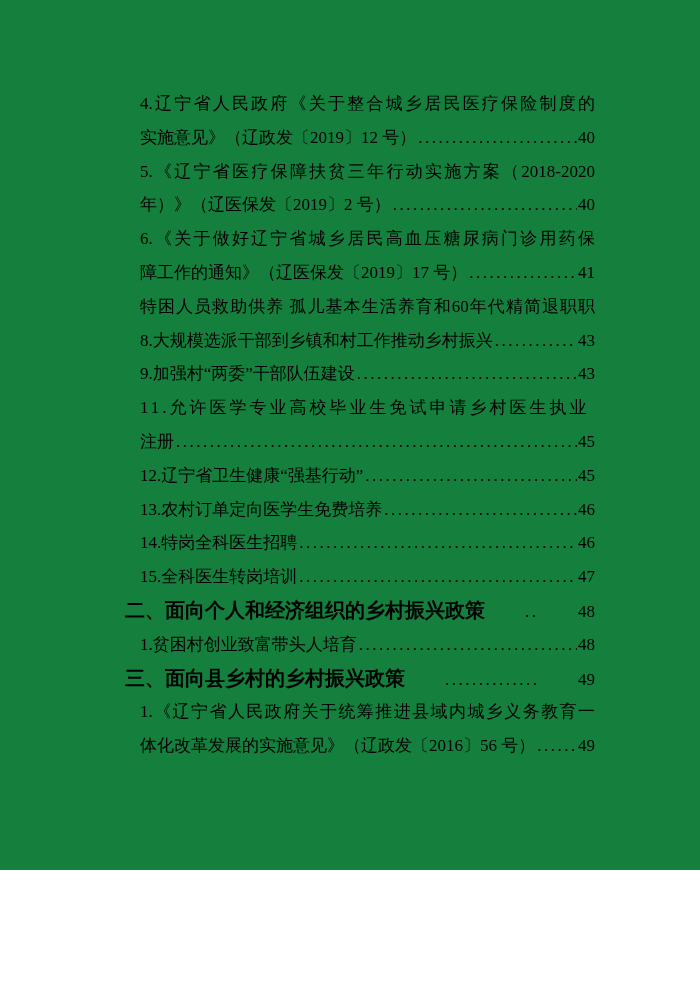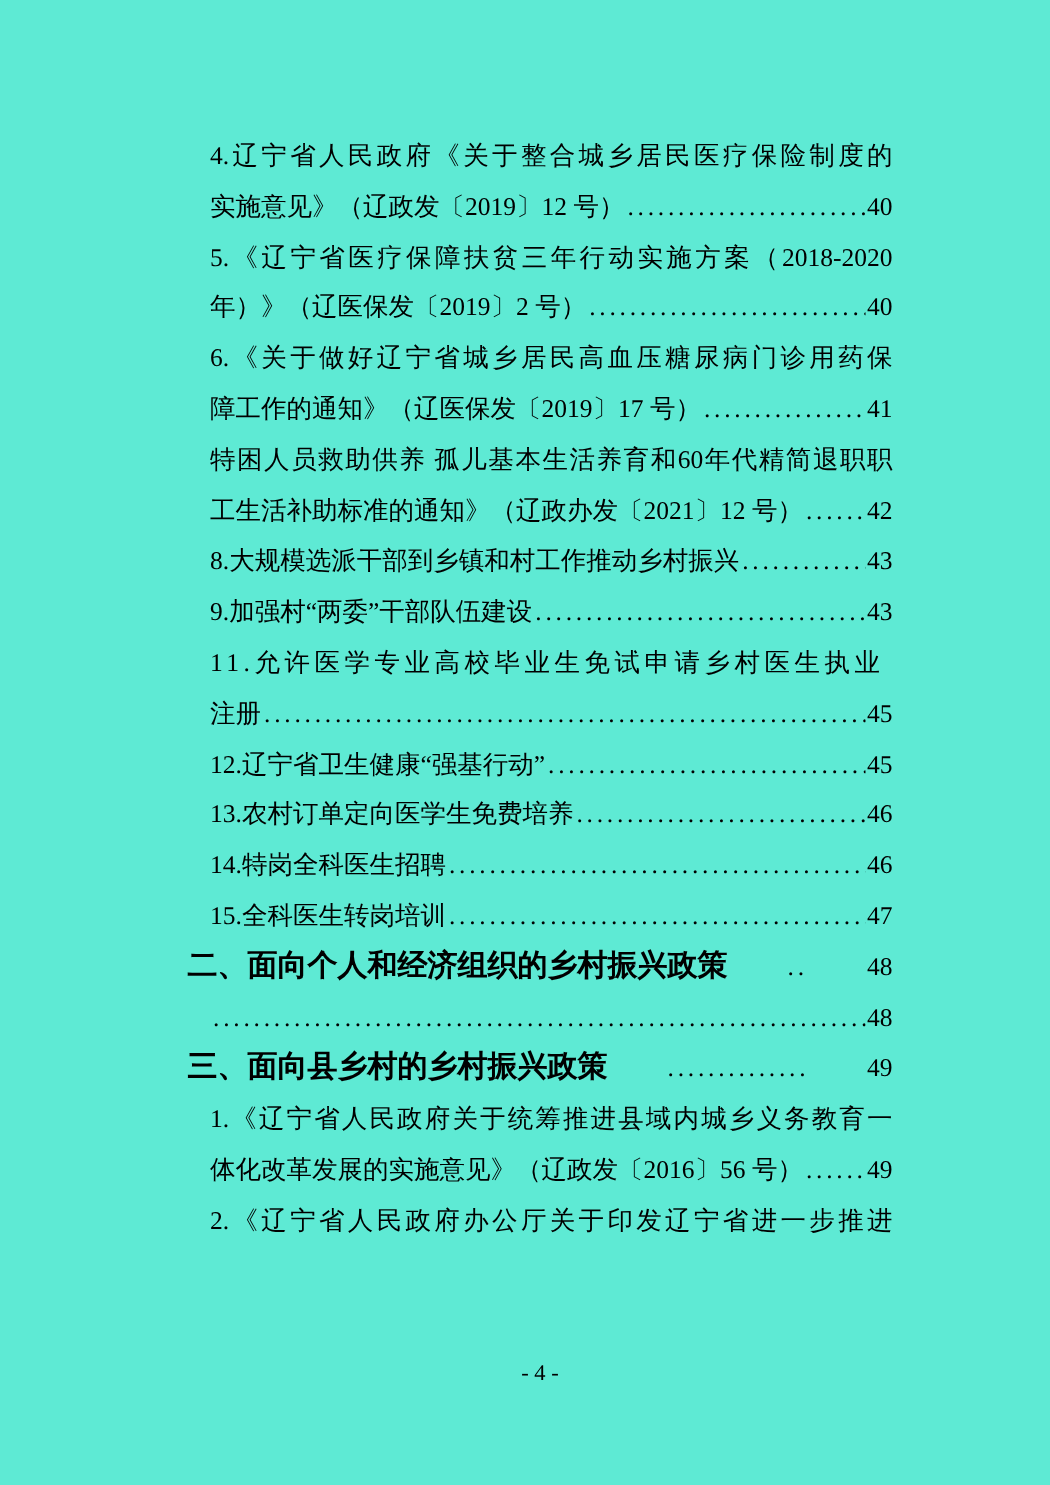--- a/index.html
+++ b/index.html
@@ -3,22 +3,22 @@
 <meta charset="utf-8">
 <style>
   html, body {
     margin: 0;
     padding: 0;
     background: #ffffff;
   }
   .page {
     position: relative;
     width: 700px;
-    height: 990px;
-    background: #5eead4;
+    height: 870px;
+    background: #15803d;
     color: #000000;
     font-family: "Liberation Serif", serif;
     overflow: hidden;
   }
   .toc {
     position: absolute;
     left: 125px;
     top: 87px;
     width: 470px;
   }
@@ -106,25 +106,20 @@
       </div>
       <div class="row item">
         <span class="text">障工作的通知》（辽医保发〔2019〕17 号）</span>
         <span class="leader"></span>
         <span class="pagenum">41</span>
       </div>
       <div class="row item fill">
         <span class="text">特困人员救助供养 孤儿基本生活养育和60年代精简退职职</span>
       </div>
       <div class="row item">
-        <span class="text">工生活补助标准的通知》（辽政办发〔2021〕12 号）</span>
-        <span class="leader"></span>
-        <span class="pagenum">42</span>
-      </div>
-      <div class="row item">
         <span class="text">8.大规模选派干部到乡镇和村工作推动乡村振兴</span>
         <span class="leader"></span>
         <span class="pagenum">43</span>
       </div>
       <div class="row item">
         <span class="text">9.加强村“两委”干部队伍建设</span>
         <span class="leader"></span>
         <span class="pagenum">43</span>
       </div>
       <div class="row item loose">
@@ -154,36 +149,34 @@
         <span class="text">15.全科医生转岗培训</span>
         <span class="leader"></span>
         <span class="pagenum">47</span>
       </div>
       <div class="row heading">
         <span class="text">二、面向个人和经济组织的乡村振兴政策</span>
         <span class="leader"></span>
         <span class="pagenum">48</span>
       </div>
       <div class="row item">
+        <span class="text">1.贫困村创业致富带头人培育</span>
         <span class="leader"></span>
         <span class="pagenum">48</span>
       </div>
       <div class="row heading">
         <span class="text">三、面向县乡村的乡村振兴政策</span>
         <span class="leader"></span>
         <span class="pagenum">49</span>
       </div>
       <div class="row item fill">
         <span class="text">1.《辽宁省人民政府关于统筹推进县域内城乡义务教育一</span>
       </div>
       <div class="row item">
         <span class="text">体化改革发展的实施意见》（辽政发〔2016〕56 号）</span>
         <span class="leader"></span>
         <span class="pagenum">49</span>
       </div>
-      <div class="row item fill">
-        <span class="text">2.《辽宁省人民政府办公厅关于印发辽宁省进一步推进</span>
-      </div>
     </div>
   <div class="footer">
     <span>- 4 -</span>
   </div>
 </div>
 
 </body></html>

